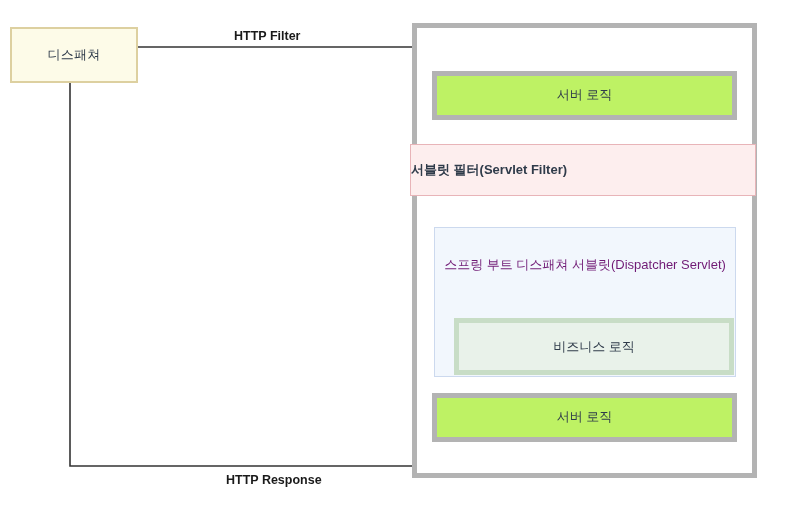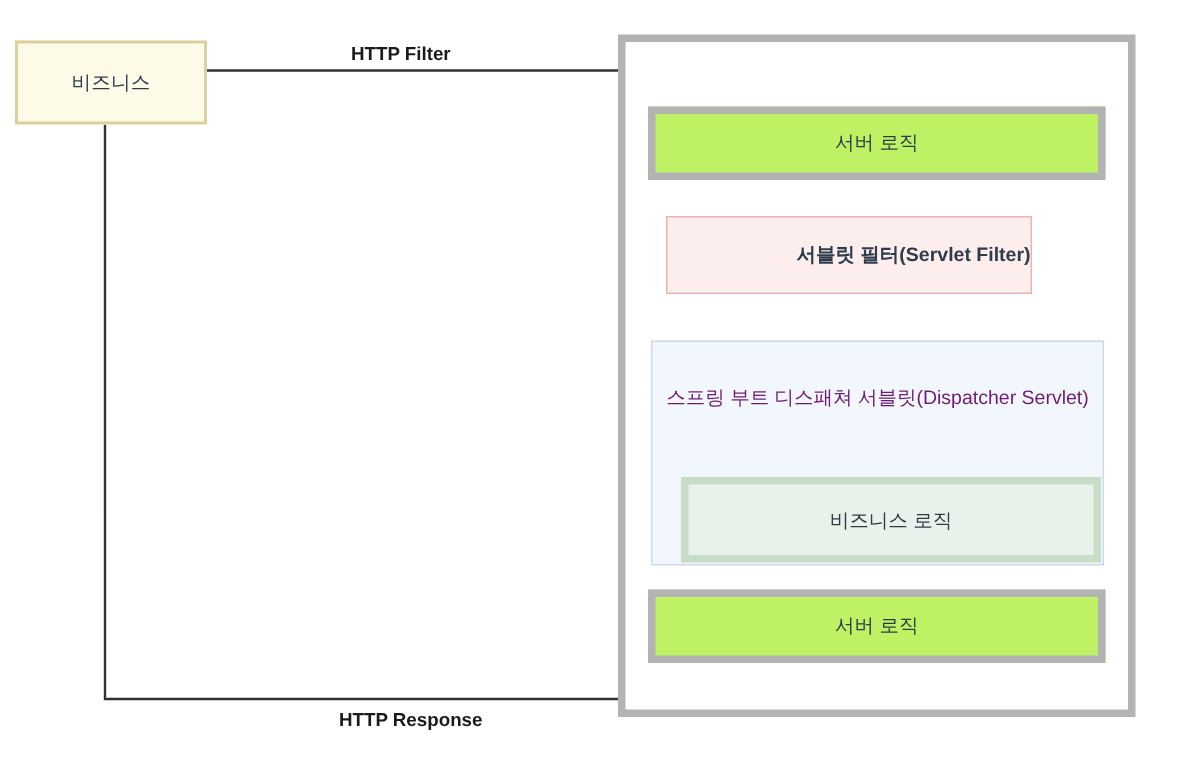--- a/index.html
+++ b/index.html
@@ -75,29 +75,29 @@
   }
   .server-logic-bottom {
     left: 432px;
     top: 393px;
     width: 305px;
     height: 49px;
   }
 
   
   .filter-box {
-    left: 444px;
+    left: 410px;
     top: 144px;
-    width: 244px;
+    width: 346px;
     height: 52px;
     background: #fdeeee;
     border: 1px solid #e8b4b8;
     display: flex;
     align-items: center;
-    justify-content: flex-end;
+    justify-content: flex-start;
   }
   .filter-text {
     font-size: 13px;
     font-weight: bold;
     color: #2f3b4a;
   }
 
   
   .dispatcher-box {
     left: 434px;
@@ -178,21 +178,21 @@
     <g>
       <polygon points="578,196 598,196 598,207 607,207 588,226 569,207 578,207" fill="#ffffff" stroke="#3c3c3c" stroke-width="1.4" stroke-linejoin="miter"></polygon>
     </g>
 
     <g>
       <polygon points="578,368 598,368 598,379 607,379 588,398 569,379 578,379" fill="#ffffff" stroke="#3c3c3c" stroke-width="1.4" stroke-linejoin="miter"></polygon>
     </g>
   </svg>
 
   <div class="abs client-box">
-    <span class="client-label">비즈니스</span>
+    <span class="client-label">디스패쳐</span>
   </div>
 
   <div class="abs conn-label http-request-label">HTTP Filter</div>
 
   <div class="abs conn-label http-response-label">HTTP Response</div>
 
   <div class="abs server-container"></div>
 
   <div class="abs gray-box server-logic-top">
     <span class="box-text">서버 로직</span>

